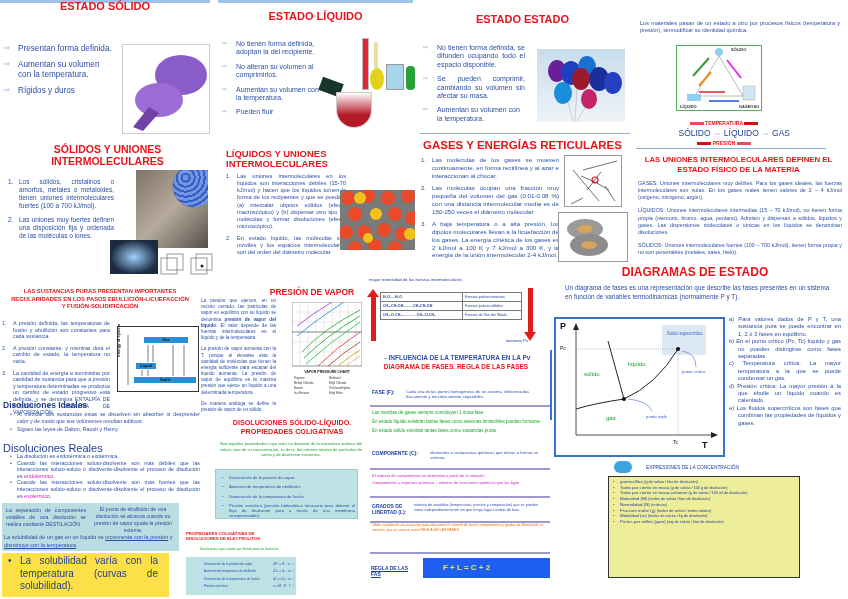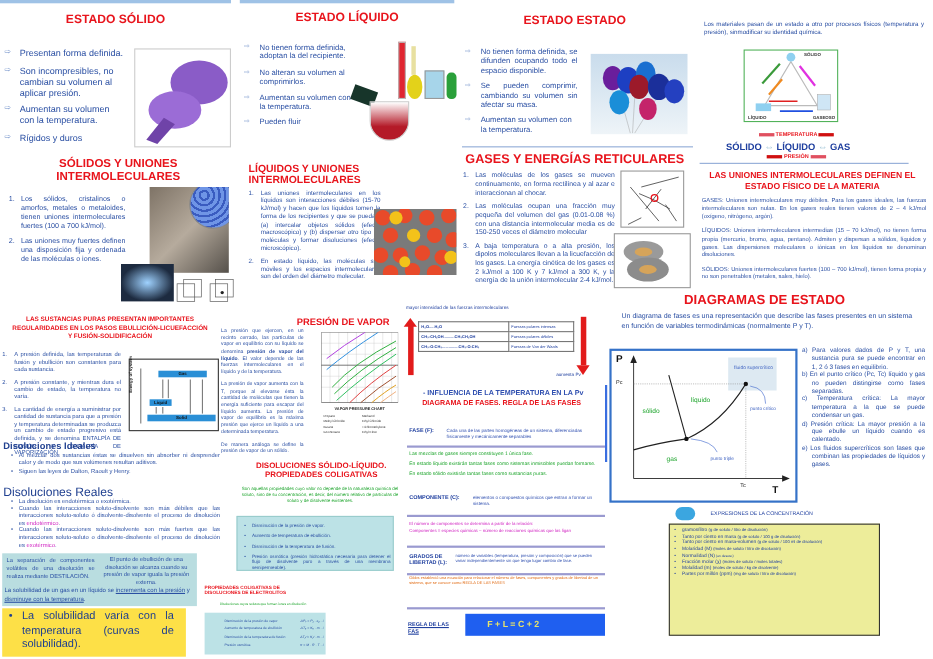--- a/index.html
+++ b/index.html
@@ -23,24 +23,23 @@
 .green{color:#1aa329}
 .orange{color:#e06a12}
 </style>
 </head>
 <body>
 
 <div class="topline" style="left:0;width:210px"></div>
 <div class="topline" style="left:218px;width:195px"></div>
 
 <section>
-  <div class="abs red-title" style="left:0;top:12px;width:210px;font-size:11px">ESTADO SÓLIDO</div>
+  <div class="abs red-title" style="left:0;top:0;width:210px;font-size:11px">ESTADO SÓLIDO</div>
   <ul class="arrows abs blue" style="left:4px;top:44px;width:108px;font-size:8.2px">
     <li>Presentan forma definida.</li>
-    <li>Son incompresibles, no cambian su volumen al aplicar presión.</li>
     <li>Aumentan su volumen con la temperatura.</li>
     <li>Rígidos y duros</li>
   </ul>
   <div class="img" style="left:122px;top:44px;width:88px;height:90px;background:#fff">
     <svg width="88" height="90" viewBox="0 0 88 90">
       <ellipse cx="58" cy="30" rx="26" ry="20" fill="#8a5cc7"></ellipse>
       <path d="M40 38 L20 52 L28 60 L48 45Z" fill="#7b4db8"></path>
       <ellipse cx="36" cy="55" rx="24" ry="17" fill="#9b6cd6"></ellipse>
       <path d="M26 62 L10 82 L20 86 L36 68Z" fill="#6f43a8"></path>
     </svg>
@@ -197,21 +196,21 @@
     </svg>
     <span class="abs" style="left:54px;top:1px;font-size:4px;color:#333;font-weight:bold">SÓLIDO</span>
     <span class="abs" style="left:3px;top:58px;font-size:4px;color:#333;font-weight:bold">LÍQUIDO</span>
     <span class="abs" style="left:62px;top:58px;font-size:4px;color:#333;font-weight:bold">GASEOSO</span>
   </div>
   <div class="abs" style="left:684px;top:120px;width:80px;text-align:center;font-size:5px;color:#e8141c;font-weight:bold">
     <span style="display:inline-block;width:14px;height:3px;background:#e05060;vertical-align:middle"></span>
     <span>TEMPERATURA</span>
     <span style="display:inline-block;width:14px;height:3px;background:#d01010;vertical-align:middle"></span>
   </div>
-  <div class="abs" style="left:660px;top:128px;width:130px;text-align:left;font-size:8.5px;color:#1f3f9f;font-weight:bold">
+  <div class="abs" style="left:660px;top:128px;width:130px;text-align:right;font-size:8.5px;color:#1f3f9f;font-weight:normal">
     <span>SÓLIDO</span> <span style="color:#9fc3d6">⇔</span> <span>LÍQUIDO</span> <span style="color:#9fc3d6">⇔</span> <span>GAS</span>
   </div>
   <div class="abs" style="left:684px;top:140px;width:80px;text-align:center;font-size:5px;color:#e8141c;font-weight:bold">
     <span style="display:inline-block;width:14px;height:3px;background:#d01010;vertical-align:middle"></span>
     <span>PRESIÓN</span>
     <span style="display:inline-block;width:14px;height:3px;background:#e05060;vertical-align:middle"></span>
   </div>
   <div class="hr" style="left:636px;top:148px;width:190px"></div>
 </section>
 

